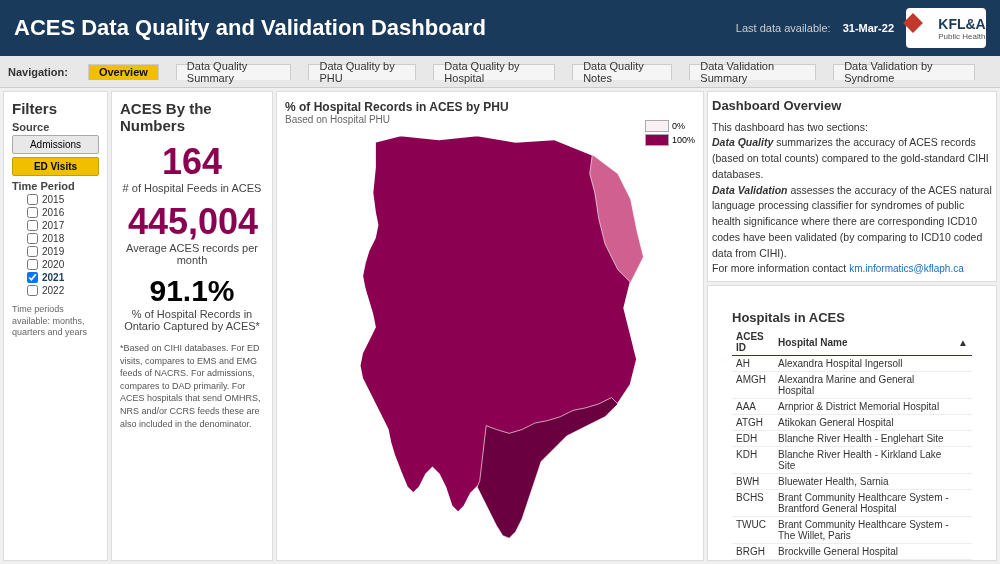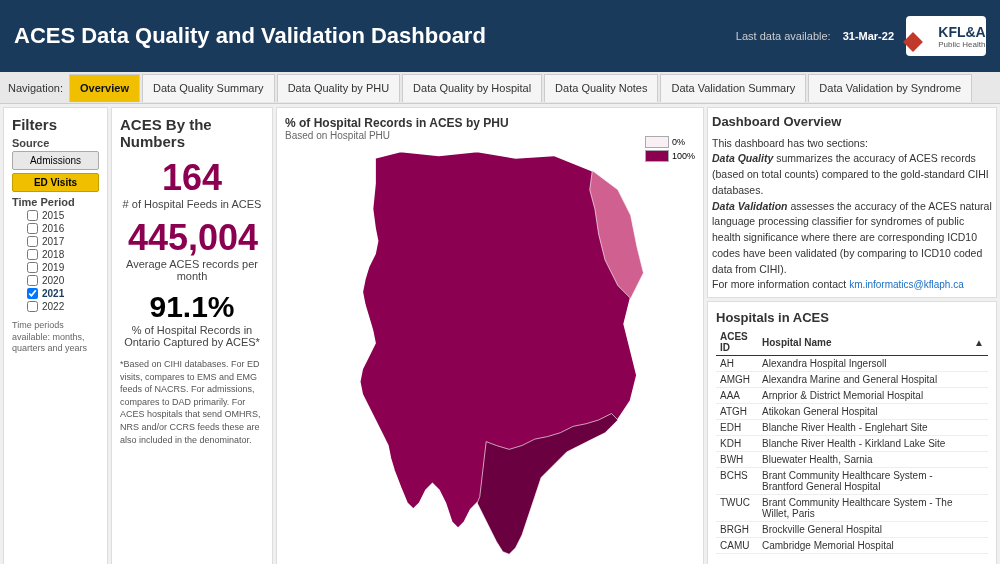--- a/index.html
+++ b/index.html
@@ -6,21 +6,21 @@
     body { font-family: 'Segoe UI', Arial, sans-serif; font-size: 12px; background: #f0f0f0; width: 1000px; height: 564px; overflow: hidden; }
 
     
     .header {
       background: #1a3a5c;
       color: white;
       display: flex;
       align-items: center;
       justify-content: space-between;
       padding: 8px 14px;
-      height: 72px;
+      height: 56px;
     }
     .header-title {
       font-size: 22px;
       font-weight: 600;
       color: white;
     }
     .header-right {
       display: flex;
       align-items: center;
       gap: 12px;
@@ -47,35 +47,35 @@
       display: flex;
       align-items: center;
       padding: 0 8px;
       height: 32px;
       border-bottom: 1px solid #ccc;
       gap: 0;
     }
     .nav-label {
       font-size: 11px;
       color: #333;
-      margin-right: 6px;
-      font-weight: 400;
+      margin-right: 20px;
+      font-weight: 700;
     }
     .nav-tab {
       padding: 5px 10px;
       font-size: 11px;
       cursor: pointer;
       border: 1px solid #ccc;
       border-bottom: none;
       background: #f5f5f5;
       color: #333;
-      height: 28px;
-      display: flex;
-      align-items: center;
-      margin-right: 2px;
+      height: 16px;
+      display: flex;
+      align-items: center;
+      margin-right: 17px;
     }
     .nav-tab.active {
       background: #f0c000;
       color: #111;
       font-weight: 600;
       border-color: #ccc;
     }
 
     
     .main {
@@ -214,21 +214,21 @@
       line-height: 1.5;
       flex-shrink: 0;
     }
     .panel-overview-title { font-size: 13px; font-weight: 600; color: #333; margin-bottom: 4px; }
     .panel-overview-text { color: #333; }
     .panel-overview-text em { font-style: italic; font-weight: 600; }
     .panel-overview-link { color: #1a6fc4; text-decoration: none; font-size: 10px; }
 
     .panel-hospitals {
       background: white;
-      padding: 8px;
+      padding: 24px;
       border: 1px solid #ddd;
       flex: 1;
       overflow: hidden;
     }
     .panel-hospitals-title { font-size: 13px; font-weight: 600; color: #333; margin-bottom: 4px; }
     .hospitals-table {
       width: 100%;
       border-collapse: collapse;
       font-size: 10px;
     }
@@ -256,21 +256,21 @@
   </style>
 </head>
 <body>
 
 <div class="header">
   <span class="header-title">ACES Data Quality and Validation Dashboard</span>
   <div class="header-right">
     <span class="header-date-label">Last data available:</span>
     <span class="header-date-value">31-Mar-22</span>
     <div class="logo-box">
-      <div style="display:flex;align-items:flex-end;gap:18px;">
+      <div style="display:flex;align-items:flex-start;gap:18px;">
         <div style="width:14px;height:14px;background:#c0392b;transform:rotate(45deg);flex-shrink:0;"></div>
         <div>
           <div class="logo-text-kfl">KFL&amp;A</div>
           <div class="logo-text-sub">Public Health</div>
         </div>
       </div>
     </div>
   </div>
 </div>
 

